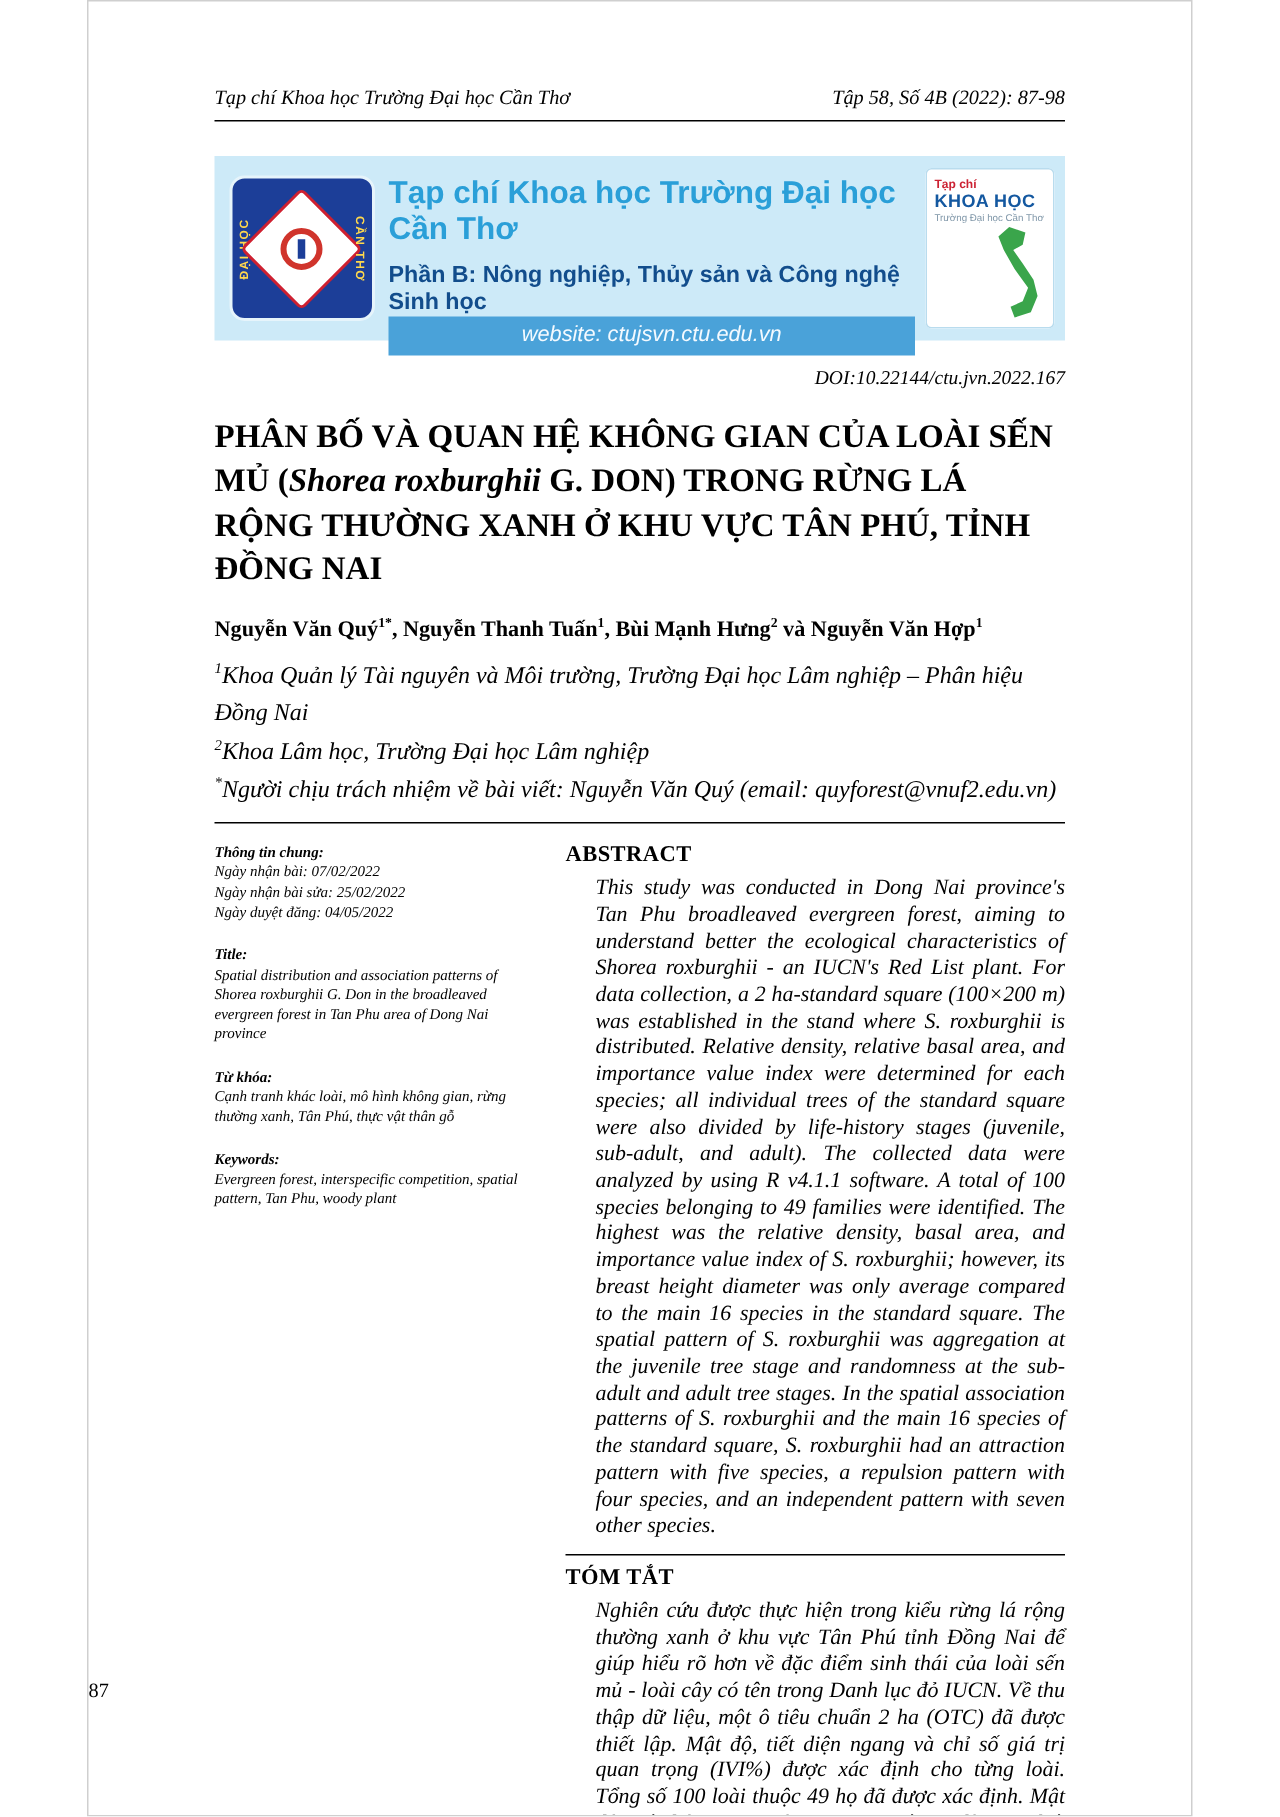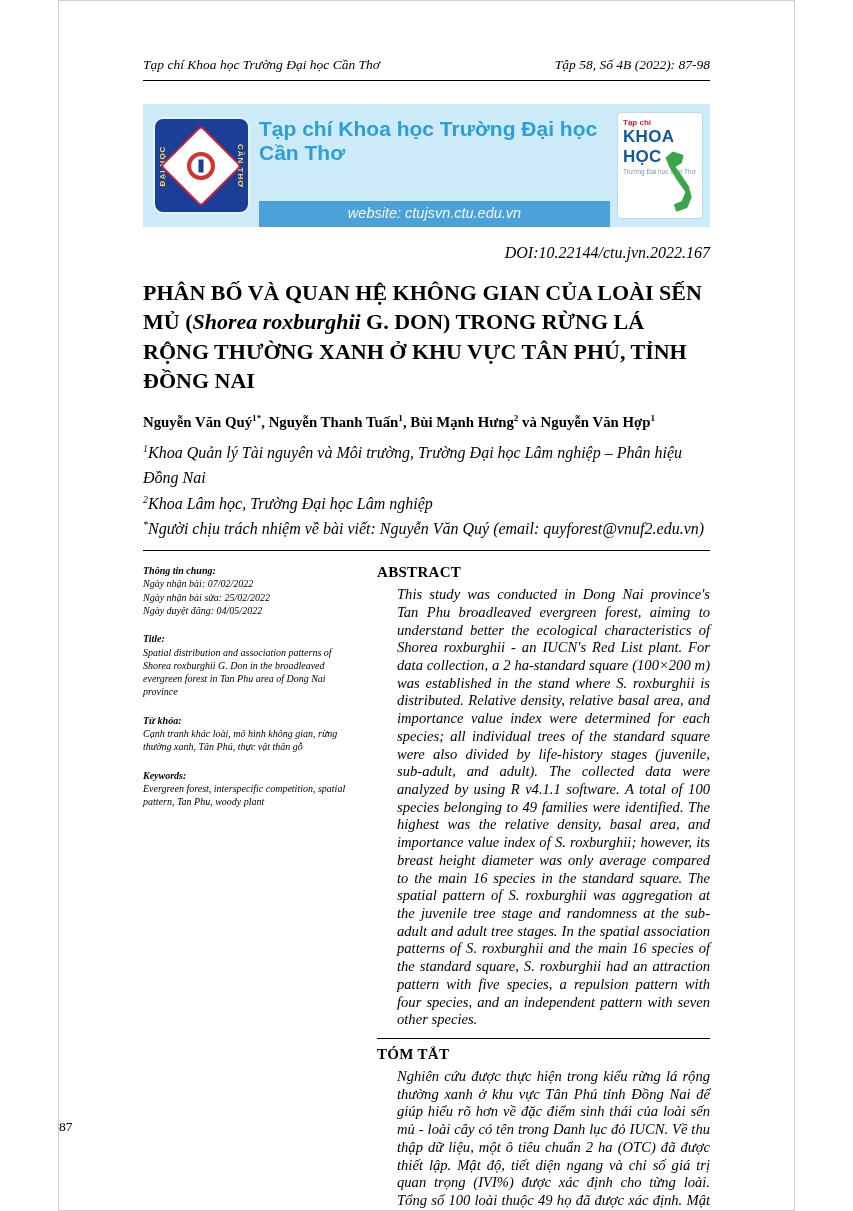--- a/index.html
+++ b/index.html
@@ -35,26 +35,26 @@
     font-family:"Liberation Sans",sans-serif; }
   .banner-title { font-size:21px; font-weight:bold; color:#2a9fd8; }
   .banner-section { margin-top:10px; font-size:15.5px; font-weight:bold; color:#124d8c; }
   .banner-website { margin-top:auto; width:100%; background:#4aa2d9; color:#f4faff; font-style:italic;
     font-size:14.5px; text-align:center; padding:4px 0 6px; }
 
   .banner-right { width:100px; display:flex; align-items:center; justify-content:center; }
   .journal-badge { width:86px; height:107px; background:#fff; border-radius:4px; padding:6px 6px; position:relative;
     font-family:"Liberation Sans",sans-serif; box-shadow:0 0 0 1px #b9dcee inset; }
   .jb-line1 { color:#cc2233; font-size:8px; font-weight:bold; }
-  .jb-line2 { color:#1458a0; font-size:17px; font-weight:bold; letter-spacing:.3px; }
+  .jb-line2 { color:#1458a0; font-size:12px; font-weight:bold; letter-spacing:.3px; }
   .jb-line3 { color:#7f96a8; font-size:6.5px; margin-top:1px; }
   .jb-map { position:absolute; right:5px; bottom:5px; width:36px; height:64px; }
 
   
-  .doi { margin-top:17px; text-align:right; font-style:italic; font-size:16px; }
+  .doi { margin-top:17px; text-align:right; font-style:italic; font-size:13px; }
   .title { margin-top:16px; font-size:22px; font-weight:bold; line-height:1.33; }
   .title em { font-style:italic; }
   .authors { margin-top:19px; font-weight:bold; font-size:14.8px; }
   sup { font-size:.62em; vertical-align:super; line-height:0; }
   .affils { margin-top:9px; font-style:italic; font-size:16px; line-height:1.58; }
   .rule-mid { margin-top:9px; }
 
   
   .columns { display:flex; margin-top:13px; gap:24px; }
   .left-col { flex:0 0 210px; width:210px; font-style:italic; font-size:10px; line-height:1.33; }
@@ -82,20 +82,21 @@
     <div class="banner-left">
       <div class="ctu-badge">
         <span class="ctu-vtext left">ĐẠI HỌC</span>
         <div class="ctu-diamond"></div>
         <div class="ctu-ring"></div>
         <span class="ctu-vtext right">CẦN THƠ</span>
       </div>
     </div>
     <div class="banner-center">
       <div class="banner-title">Tạp chí Khoa học Trường Đại học Cần Thơ</div>
+      <div class="banner-section">Phần B: Nông nghiệp, Thủy sản và Công nghệ Sinh học</div>
       <div class="banner-website">website: ctujsvn.ctu.edu.vn</div>
     </div>
     <div class="banner-right">
       <div class="journal-badge">
         <div class="jb-line1">Tạp chí</div>
         <div class="jb-line2">KHOA HỌC</div>
         <div class="jb-line3">Trường Đại học Cần Thơ</div>
         <svg class="jb-map" viewBox="0 0 40 70" xmlns="http://www.w3.org/2000/svg">
           <path d="M12 1 L24 5 L22 14 L15 18 L22 28 L30 40 L33 52 L28 64 L16 68 L13 60 L22 56 L26 46 L16 32 L8 18 L4 8 Z" fill="#3aa54b"></path>
         </svg>

